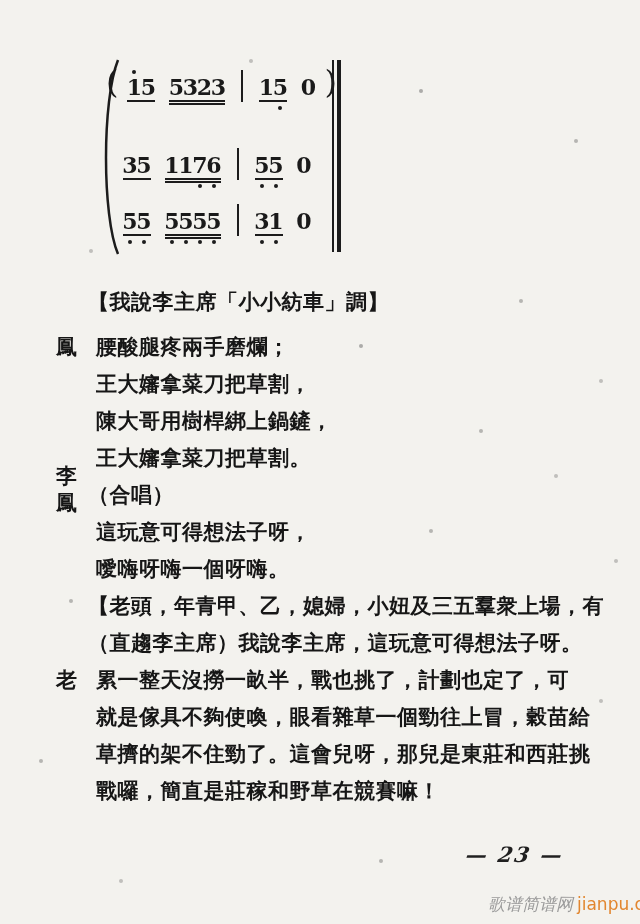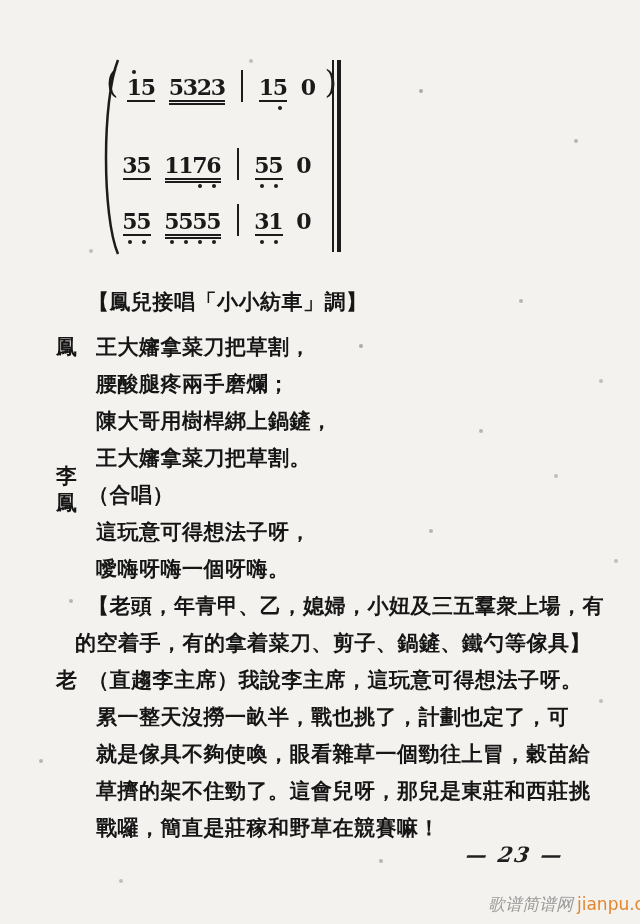--- a/index.html
+++ b/index.html
@@ -285,30 +285,29 @@
             <span class="ddn">
               <i class=""></i>
             </span>
           </span>
         </div>
       </div>
     <div class="endbar"></div>
   </div>
 
   <div class="script">
-      <div class="ln punct">【鳳兒接唱「小小紡車」調】</div>
+      <div class="ln punct">【我說李主席「小小紡車」調】</div>
+      <div class="ln">腰酸腿疼兩手磨爛；</div>
       <div class="ln">王大嬸拿菜刀把草割，</div>
-      <div class="ln">腰酸腿疼兩手磨爛；</div>
       <div class="ln">陳大哥用樹桿綁上鍋鏟，</div>
       <div class="ln">王大嬸拿菜刀把草割。</div>
       <div class="ln punct">（合唱）</div>
       <div class="ln">這玩意可得想法子呀，</div>
       <div class="ln">噯嗨呀嗨一個呀嗨。</div>
       <div class="ln punct">【老頭，年青甲、乙，媳婦，小妞及三五羣衆上場，有</div>
-      <div class="ln outdent">的空着手，有的拿着菜刀、剪子、鍋鏟、鐵勺等傢具】</div>
       <div class="ln punct">（直趨李主席）我說李主席，這玩意可得想法子呀。</div>
       <div class="ln">累一整天沒撈一畝半，戰也挑了，計劃也定了，可</div>
       <div class="ln">就是傢具不夠使喚，眼看雜草一個勁往上冒，穀苗給</div>
       <div class="ln">草擠的架不住勁了。這會兒呀，那兒是東莊和西莊挑</div>
       <div class="ln">戰囉，簡直是莊稼和野草在競賽嘛！</div>
     </div>
 
   <div class="pageno">— 23 —</div>
 
   <div class="wm">

